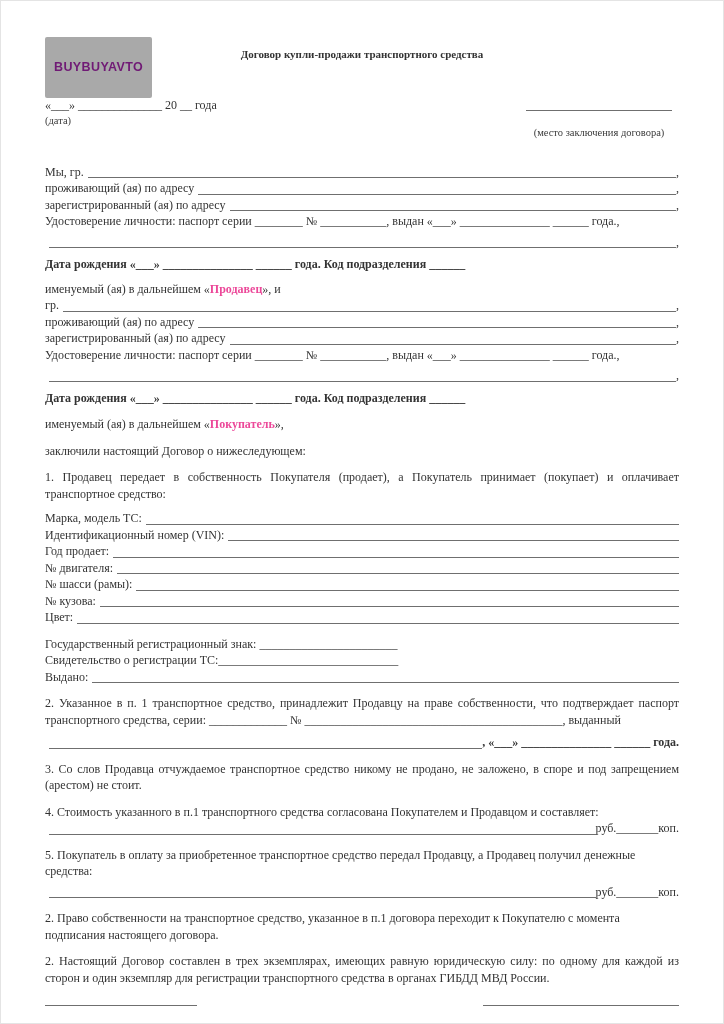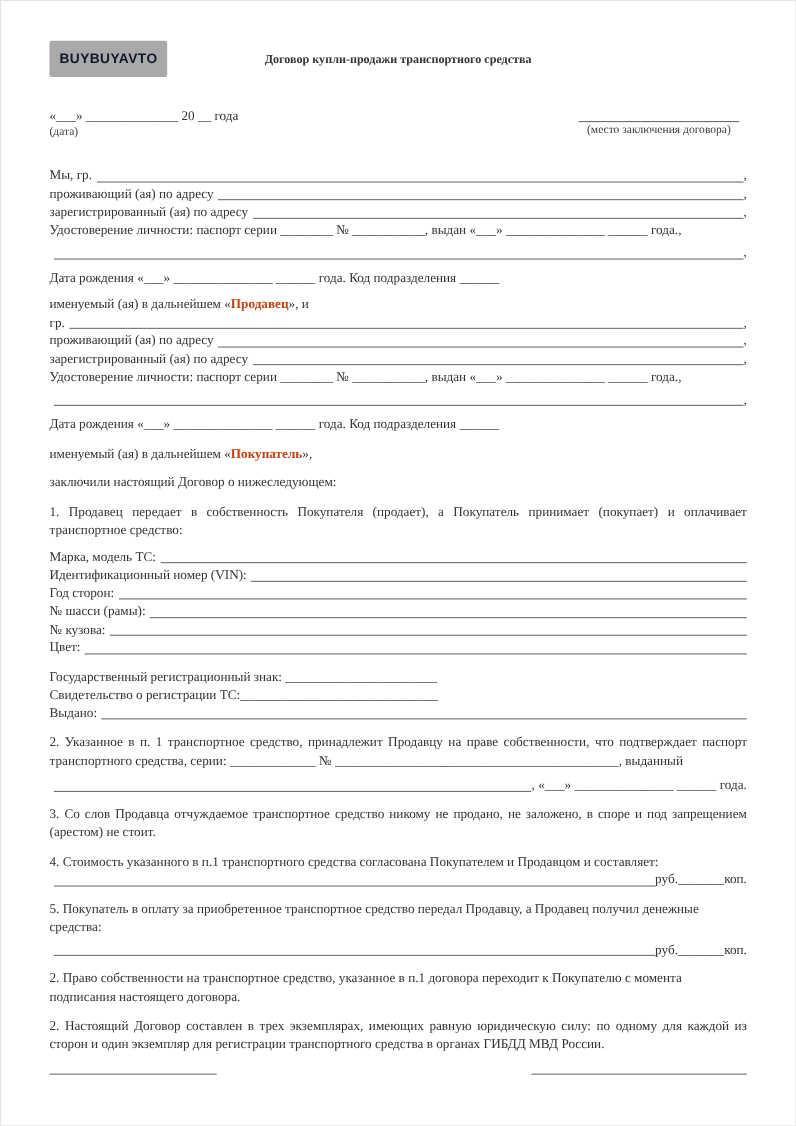--- a/index.html
+++ b/index.html
@@ -11,48 +11,48 @@
     border:1px solid #e4e4e4;
     font-family:"Liberation Serif", serif;
     font-size:12px;line-height:16.5px;color:#333333;
     padding:36px 44px 0 44px;
     overflow:hidden;
   }
   
   .hdr{position:relative;height:34px;}
   .logo{
     position:absolute;left:0;top:0;
-    background:#a9a9a9;color:#0f172a;
+    background:#a9a9a9;color:#701a75;
     font-family:"Liberation Sans", sans-serif;
     font-weight:bold;font-size:12.5px;letter-spacing:.4px;
-    padding:10px 9px;border-radius:2px;line-height:13px;
+    padding:24px 9px;border-radius:2px;line-height:13px;
   }
   .doc-title{
     text-align:center;font-weight:bold;font-size:11px;
     padding-top:9px;
   }
   
   .date-row{display:flex;margin-top:26px;gap:33px;}
   .pre{white-space:pre;}
   .small-cap{font-size:10.5px;color:#3b3b3b;}
   .date-cap{margin-top:-1px;}
   .place-block{margin-left:auto;width:160px;text-align:center;}
   .place-line{width:146px;margin:0 auto;border-bottom:1px solid #6f6f6f;height:13px;}
-  .place-cap{white-space:nowrap;margin-top:0;}
+  .place-cap{white-space:nowrap;margin-top:14px;}
   
   .frow{display:flex;}
   .lbl{white-space:pre;}
   .fill{flex:1;position:relative;}
   .fill::after{content:"";position:absolute;left:4px;right:0;bottom:2px;border-bottom:1px solid #6f6f6f;}
   .sfx{white-space:pre;}
-  .mt4{margin-top:4px;} .mt6{margin-top:6px;} .mt8{margin-top:8px;}
+  .mt4{margin-top:4px;} .mt6{margin-top:6px;font-weight:bold;} .mt8{margin-top:8px;}
   .mt10{margin-top:10px;} .mt22{margin-top:22px;}
   .just{text-align:justify;}
   .just-all{text-align:justify;text-align-last:justify;}
-  b{color:#c2410c;}
+  b{color:#ec4899;}
   
   .sig-row{display:flex;justify-content:space-between;margin-top:18px;}
   .sig-col-l{width:152px;}
   .sig-col-r{width:196px;}
   .sig-line{border-bottom:1px solid #6f6f6f;height:1px;}
 </style>
 </head>
 <body>
 
 <div class="page">
@@ -136,21 +136,25 @@
   <div class="mt8">
     <div class="frow">
       <span class="lbl">Марка, модель ТС:</span>
       <span class="fill"></span>
     </div>
     <div class="frow">
       <span class="lbl">Идентификационный номер (VIN):</span>
       <span class="fill"></span>
     </div>
     <div class="frow">
-      <span class="lbl">Год сторон:</span>
+      <span class="lbl">Год продает:</span>
+      <span class="fill"></span>
+    </div>
+    <div class="frow">
+      <span class="lbl">№ двигателя:</span>
       <span class="fill"></span>
     </div>
     <div class="frow">
       <span class="lbl">№ шасси (рамы):</span>
       <span class="fill"></span>
     </div>
     <div class="frow">
       <span class="lbl">№ кузова:</span>
       <span class="fill"></span>
     </div>

